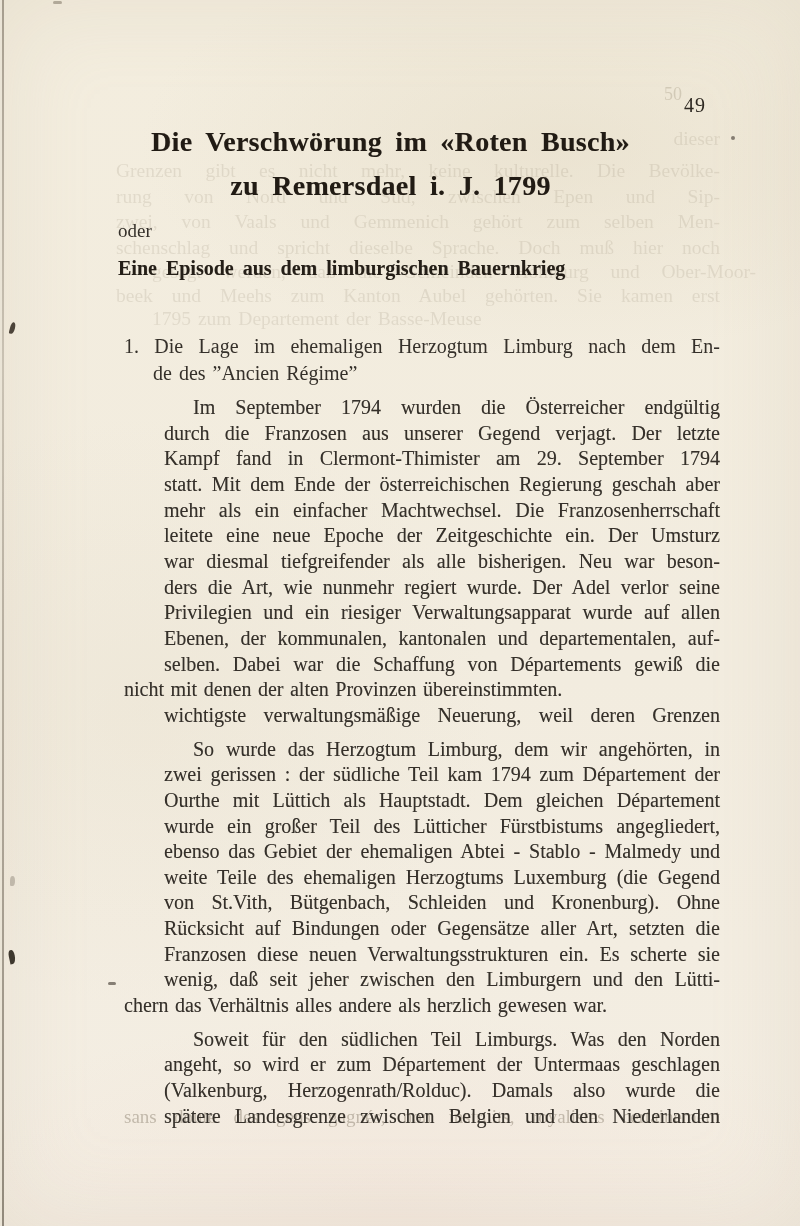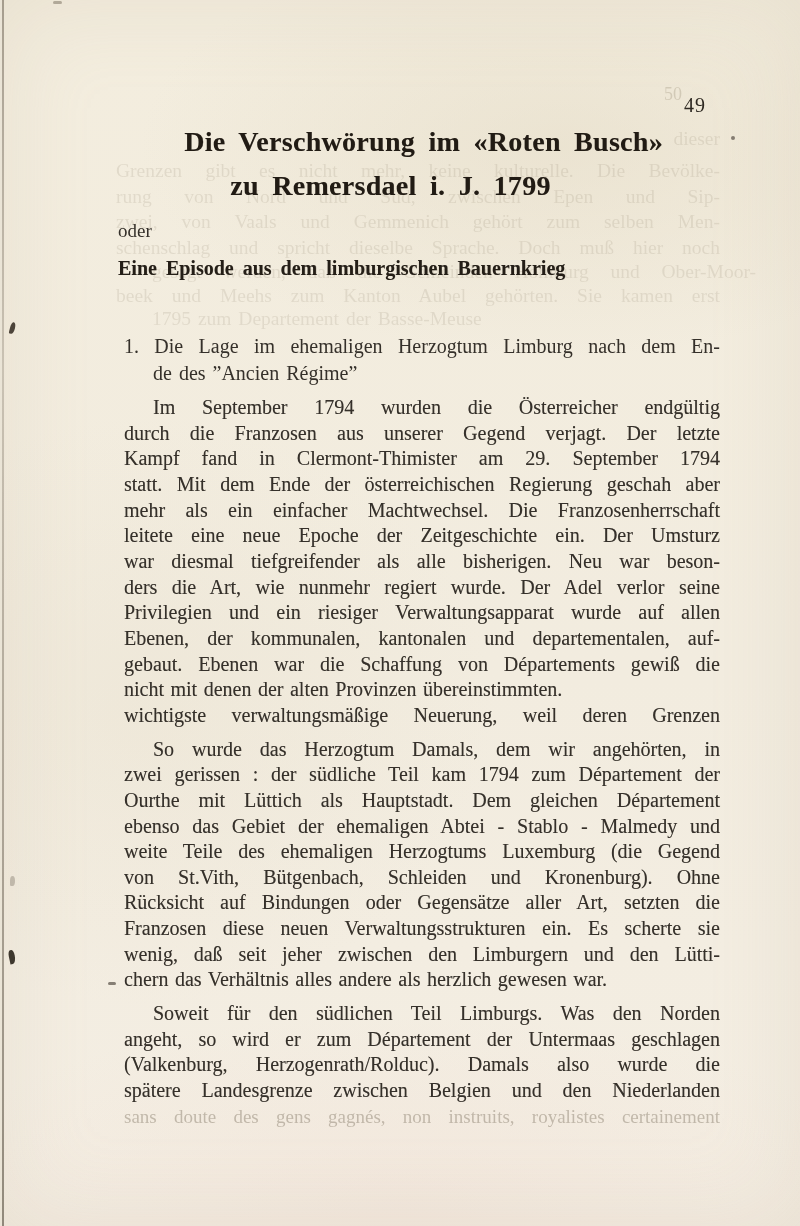--- a/index.html
+++ b/index.html
@@ -25,38 +25,38 @@
   .mark-faint{left:10px;top:876px;width:5px;height:10px;background:rgba(96,86,74,.32);}
   .mark-hook{left:9px;top:950px;width:6px;height:14px;transform:rotate(-12deg);background:#3e382e;border-radius:50% 50% 70% 0;}
   .mark-dash{left:108px;top:982px;width:8px;height:3px;border-radius:2px;background:rgba(76,68,58,.65);}
   .mark-dot{left:731px;top:136px;width:4px;height:4px;border-radius:50%;background:rgba(62,54,46,.6);}
 
   .pagenum{position:absolute;left:684px;top:94px;font-size:20px;letter-spacing:1px;color:#2e2922;}
 
   .title-line{position:absolute;left:118px;width:545px;text-align:center;
     font-weight:bold;color:#211b14;word-spacing:6px;letter-spacing:.3px;
     font-size:28px;text-shadow:.3px .3px 0 rgba(33,27,20,.35);}
-  .title-1{top:126px;text-align:right;}
+  .title-1{top:126px;}
   .title-2{top:170px;}
   .connector{position:absolute;left:118px;top:220px;width:545px;text-align:left;font-size:19px;}
   .subtitle{position:absolute;left:118px;top:257px;width:545px;text-align:left;
     font-weight:bold;font-size:20px;word-spacing:4px;color:#241e17;
     text-shadow:.3px .3px 0 rgba(33,27,20,.3);}
   .author{position:absolute;left:124px;top:297px;width:596px;text-align:right;font-size:20px;word-spacing:2px;}
 
   .section-heading{position:absolute;left:124px;top:333px;width:596px;
     font-size:20px;line-height:27px;word-spacing:2px;}
   .sh-1{text-align:justify;text-align-last:justify;}
   .sh-2{padding-left:29px;}
 
   .body-text{position:absolute;left:124px;top:395px;width:596px;
     font-size:20px;line-height:25.65px;word-spacing:1.5px;
     text-shadow:.2px .2px 0 rgba(53,48,42,.35);}
   .paragraph + .paragraph{margin-top:8px;}
-  .line.just{text-align:justify;text-align-last:justify;}
+  .line.just{text-align:justify;text-align-last:justify;margin-left:40px;}
   .line.rag{text-align:left;}
   .line.ind{padding-left:29px;}
 
   
   .ghosts{position:absolute;left:116px;top:0;width:604px;height:340px;
     font-size:19.5px;color:#8d816b;opacity:.17;filter:blur(.4px);word-spacing:2px;}
   .ghost-line{position:absolute;left:0;width:100%;text-align:justify;text-align-last:justify;}
   .ghost-line:nth-child(1){top:128px;text-align:right;text-align-last:right;}
   .ghost-line:nth-child(2){top:160px;}
   .ghost-line:nth-child(3){top:186px;}
@@ -114,28 +114,29 @@
         <div class="line just ind">Im September 1794 wurden die Österreicher endgültig</div>
         <div class="line just">durch die Franzosen aus unserer Gegend verjagt. Der letzte</div>
         <div class="line just">Kampf fand in Clermont-Thimister am 29. September 1794</div>
         <div class="line just">statt. Mit dem Ende der österreichischen Regierung geschah aber</div>
         <div class="line just">mehr als ein einfacher Machtwechsel. Die Franzosenherrschaft</div>
         <div class="line just">leitete eine neue Epoche der Zeitgeschichte ein. Der Umsturz</div>
         <div class="line just">war diesmal tiefgreifender als alle bisherigen. Neu war beson-</div>
         <div class="line just">ders die Art, wie nunmehr regiert wurde. Der Adel verlor seine</div>
         <div class="line just">Privilegien und ein riesiger Verwaltungsapparat wurde auf allen</div>
         <div class="line just">Ebenen, der kommunalen, kantonalen und departementalen, auf-</div>
-        <div class="line just">gebaut. Ebenen war die Schaffung von Départements gewiß die</div>
+        <div class="line just">selben. Dabei war die Schaffung von Départements gewiß die</div>
         <div class="line rag">nicht mit denen der alten Provinzen übereinstimmten.</div>
         <div class="line just">wichtigste verwaltungsmäßige Neuerung, weil deren Grenzen</div>
       </div>
       <div class="paragraph">
-        <div class="line just ind">So wurde das Herzogtum Damals, dem wir angehörten, in</div>
+        <div class="line just ind">So wurde das Herzogtum Limburg, dem wir angehörten, in</div>
         <div class="line just">zwei gerissen : der südliche Teil kam 1794 zum Département der</div>
         <div class="line just">Ourthe mit Lüttich als Hauptstadt. Dem gleichen Département</div>
+        <div class="line just">wurde ein großer Teil des Lütticher Fürstbistums angegliedert,</div>
         <div class="line just">ebenso das Gebiet der ehemaligen Abtei - Stablo - Malmedy und</div>
         <div class="line just">weite Teile des ehemaligen Herzogtums Luxemburg (die Gegend</div>
         <div class="line just">von St.Vith, Bütgenbach, Schleiden und Kronenburg). Ohne</div>
         <div class="line just">Rücksicht auf Bindungen oder Gegensätze aller Art, setzten die</div>
         <div class="line just">Franzosen diese neuen Verwaltungsstrukturen ein. Es scherte sie</div>
         <div class="line just">wenig, daß seit jeher zwischen den Limburgern und den Lütti-</div>
         <div class="line rag">chern das Verhältnis alles andere als herzlich gewesen war.</div>
       </div>
       <div class="paragraph">
         <div class="line just ind">Soweit für den südlichen Teil Limburgs. Was den Norden</div>

